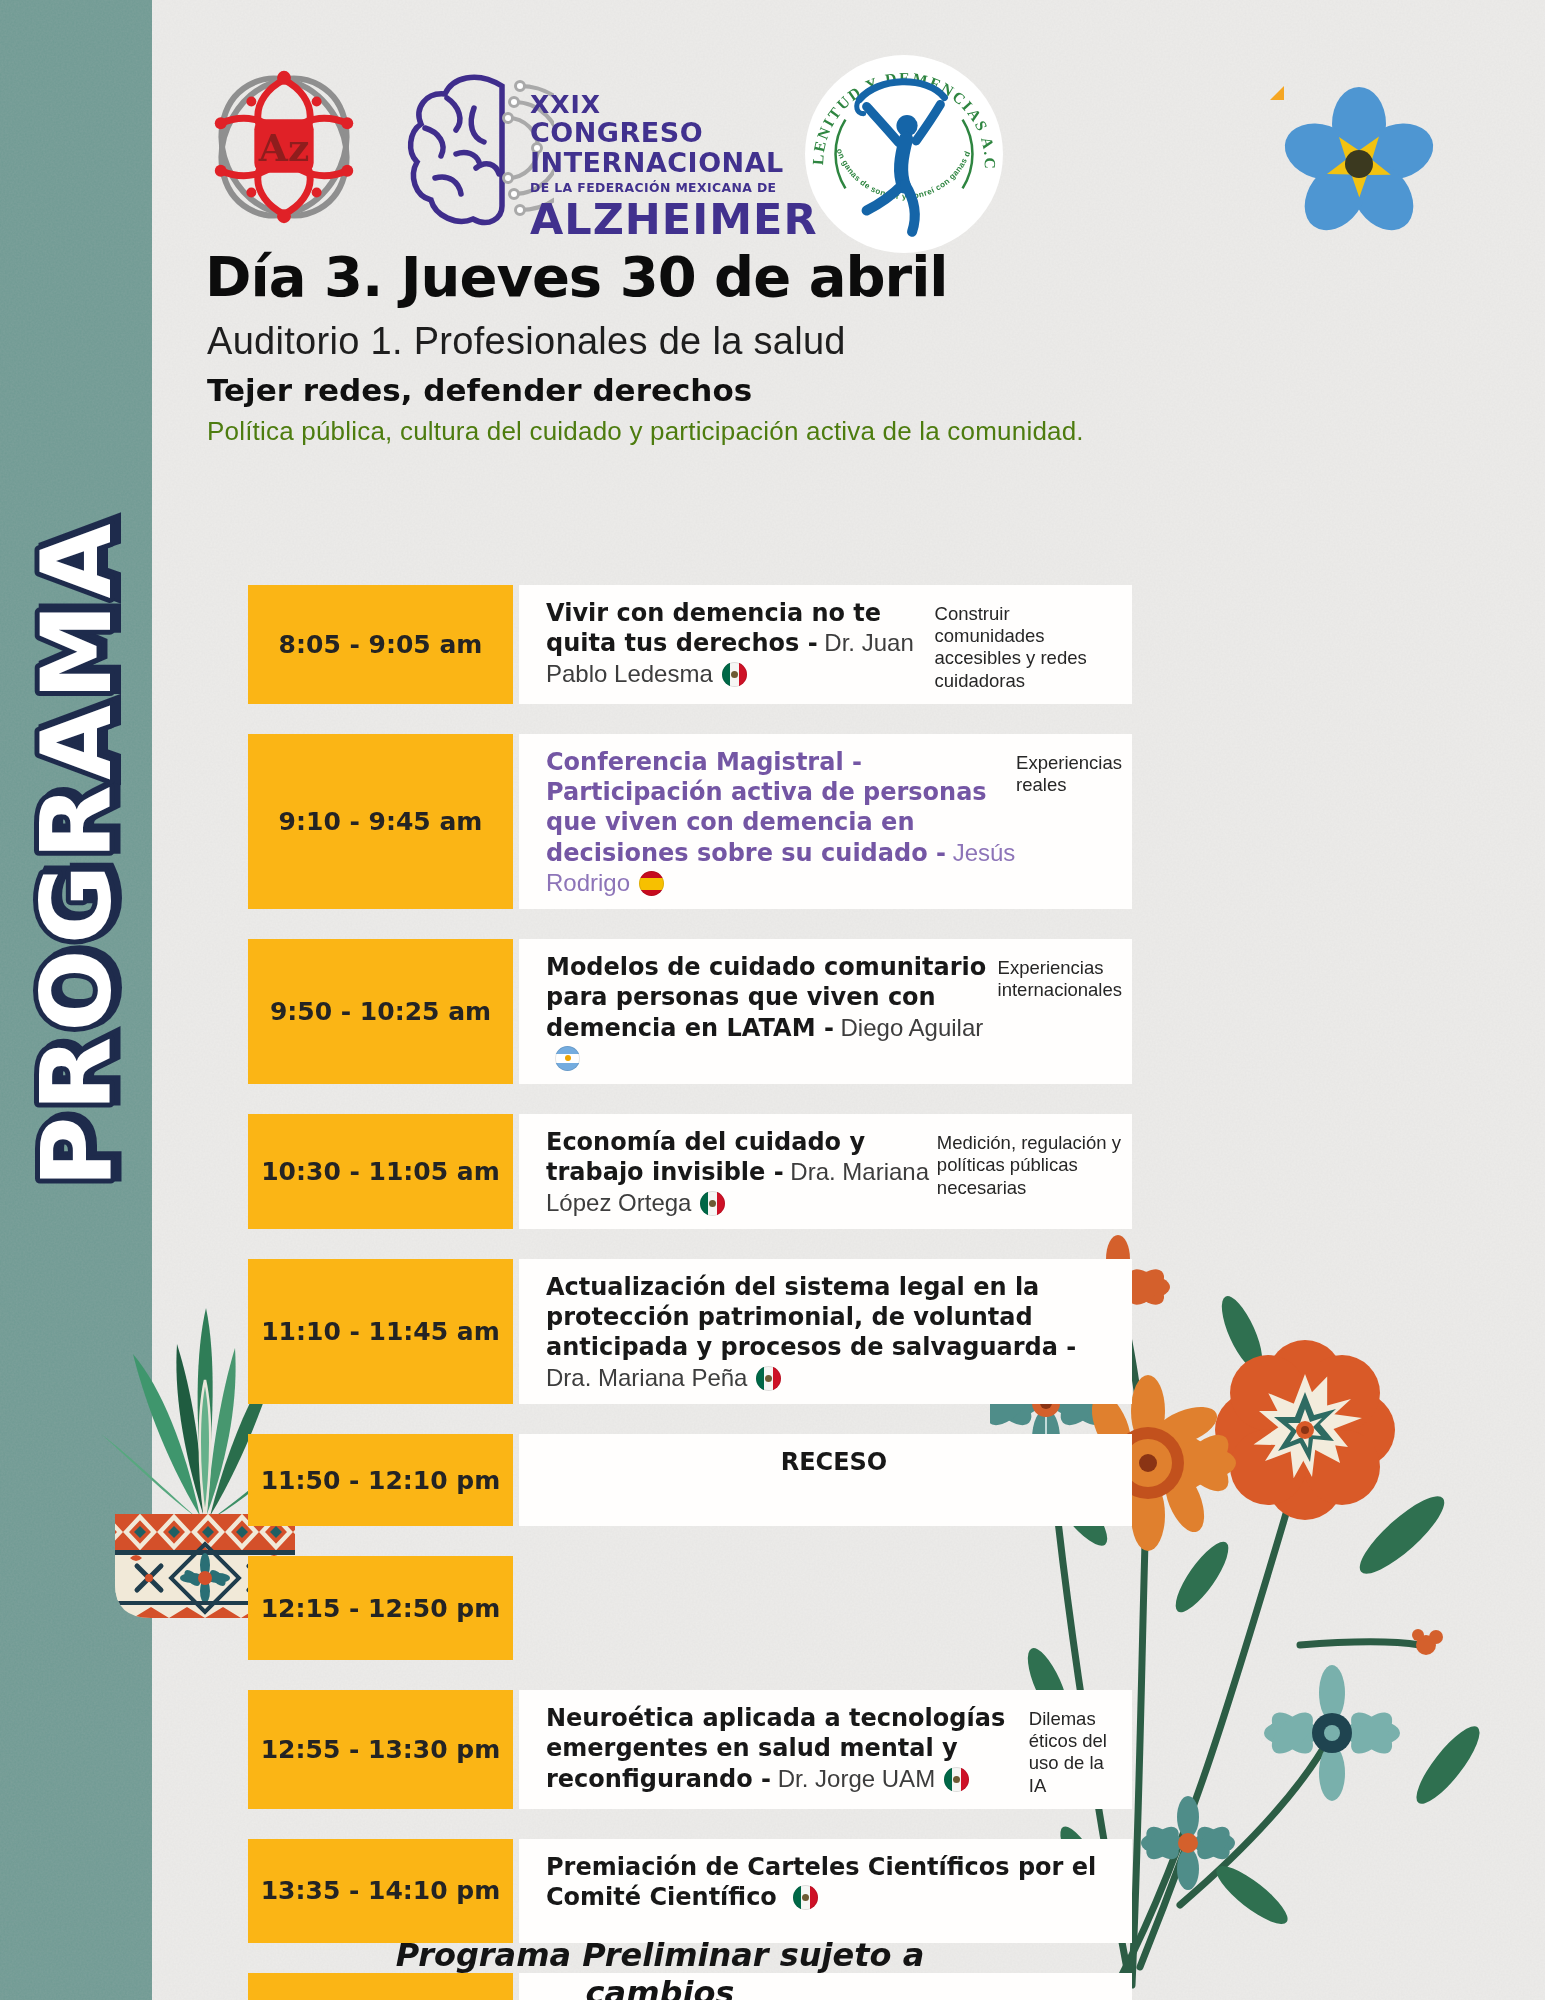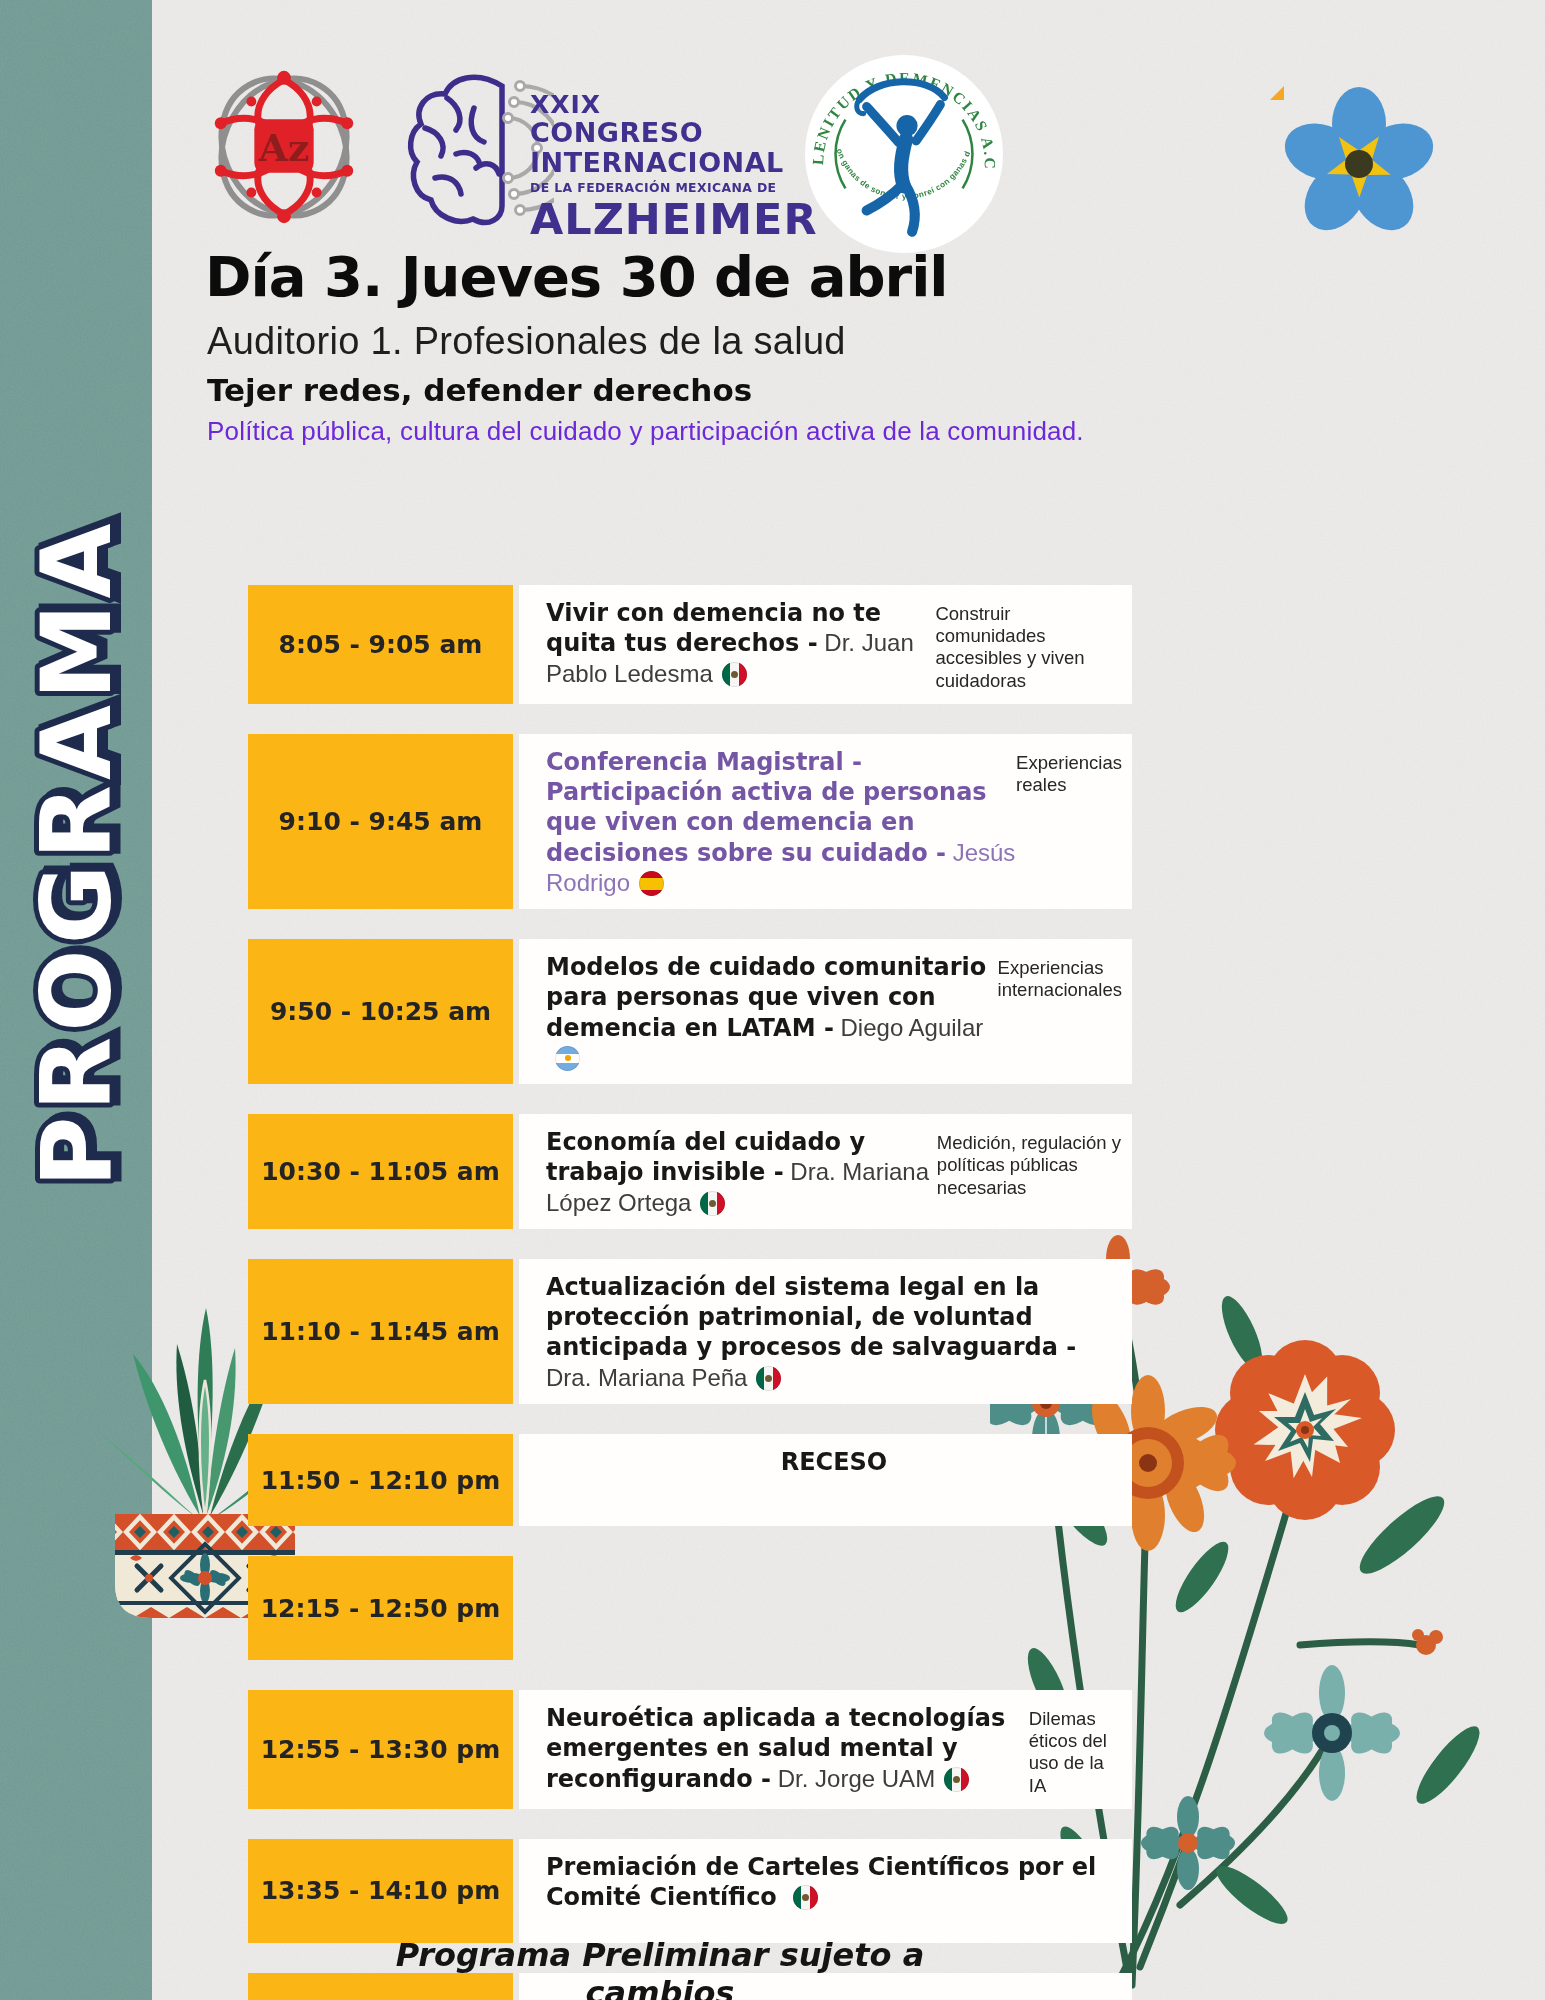--- a/index.html
+++ b/index.html
@@ -15,21 +15,21 @@
   .congress-text .roman{font-size:25px;font-weight:bold;letter-spacing:1px;line-height:1.05;}
   .congress-text .l1,.congress-text .l2{font-size:27px;font-weight:bold;letter-spacing:.5px;line-height:1.12;}
   .congress-text .l3{font-size:12.4px;font-weight:bold;letter-spacing:.4px;line-height:1.45;}
   .congress-text .l4{font-size:43px;font-weight:bold;letter-spacing:1px;line-height:1.05;}
   .plenitud-svg{position:absolute;left:803px;top:53px;width:202px;height:202px;z-index:2;}
   .fmn-svg{position:absolute;left:1262px;top:78px;width:195px;height:172px;z-index:2;}
   
   .day-title{position:absolute;left:205px;top:244px;z-index:2;font-family:"DejaVu Sans",sans-serif;font-weight:bold;font-size:56px;letter-spacing:-1px;color:#0c0c0c;}
   .venue{position:absolute;left:207px;top:320px;z-index:2;font-size:38px;font-weight:400;color:#1e1e1e;letter-spacing:.3px;}
   .theme{position:absolute;left:207px;top:372px;z-index:2;font-family:"DejaVu Sans",sans-serif;font-weight:bold;font-size:31px;color:#101010;}
-  .descr{position:absolute;left:207px;top:416px;z-index:2;font-size:26px;color:#6d28d9;letter-spacing:.2px;}
+  .descr{position:absolute;left:207px;top:416px;z-index:2;font-size:26px;color:#4d7c0f;letter-spacing:.2px;}
   
   .schedule{position:absolute;left:248px;top:585px;width:884px;z-index:2;}
   .row{display:flex;align-items:stretch;margin-bottom:30px;min-height:104px;}
   .row.receso{min-height:92px;}
   .time{flex:0 0 265px;background:#fbb515;display:flex;align-items:center;justify-content:center;
         font-family:"DejaVu Sans",sans-serif;font-weight:bold;font-size:25px;color:#242424;text-align:center;padding:6px;box-sizing:border-box;}
   .card{flex:1;background:#fffefd;margin-left:6px;padding:13px 10px 12px 27px;box-sizing:border-box;
         display:flex;justify-content:center;}
   .line1{font-size:24px;line-height:1.22;color:#1b1b1b;}
   .line1 .title{font-family:"DejaVu Sans",sans-serif;font-weight:bold;color:#181818;}
@@ -179,21 +179,21 @@
   <div class="day-title">Día 3. Jueves 30 de abril</div>
   <div class="venue">Auditorio 1. Profesionales de la salud</div>
   <div class="theme">Tejer redes, defender derechos</div>
   <div class="descr">Política pública, cultura del cuidado y participación activa de la comunidad.</div>
 
   <div class="schedule">
     <div class="row">
       <div class="time">8:05 - 9:05 am</div>
       <div class="card">
         <div class="line1"><span class="title">Vivir con demencia no te quita tus derechos -</span> <span class="speaker">Dr. Juan Pablo Ledesma</span><span class="flag mx"></span></div>
-        <div class="sub">Construir comunidades accesibles y viven cuidadoras</div>
+        <div class="sub">Construir comunidades accesibles y redes cuidadoras</div>
       </div>
     </div>
 
     <div class="row">
       <div class="time">9:10 - 9:45 am</div>
       <div class="card purple">
         <div class="line1"><span class="title">Conferencia Magistral - Participación activa de personas que viven con demencia en decisiones sobre su cuidado -</span> <span class="speaker">Jesús Rodrigo</span><span class="flag es"></span></div>
         <div class="sub">Experiencias reales</div>
       </div>
     </div>

